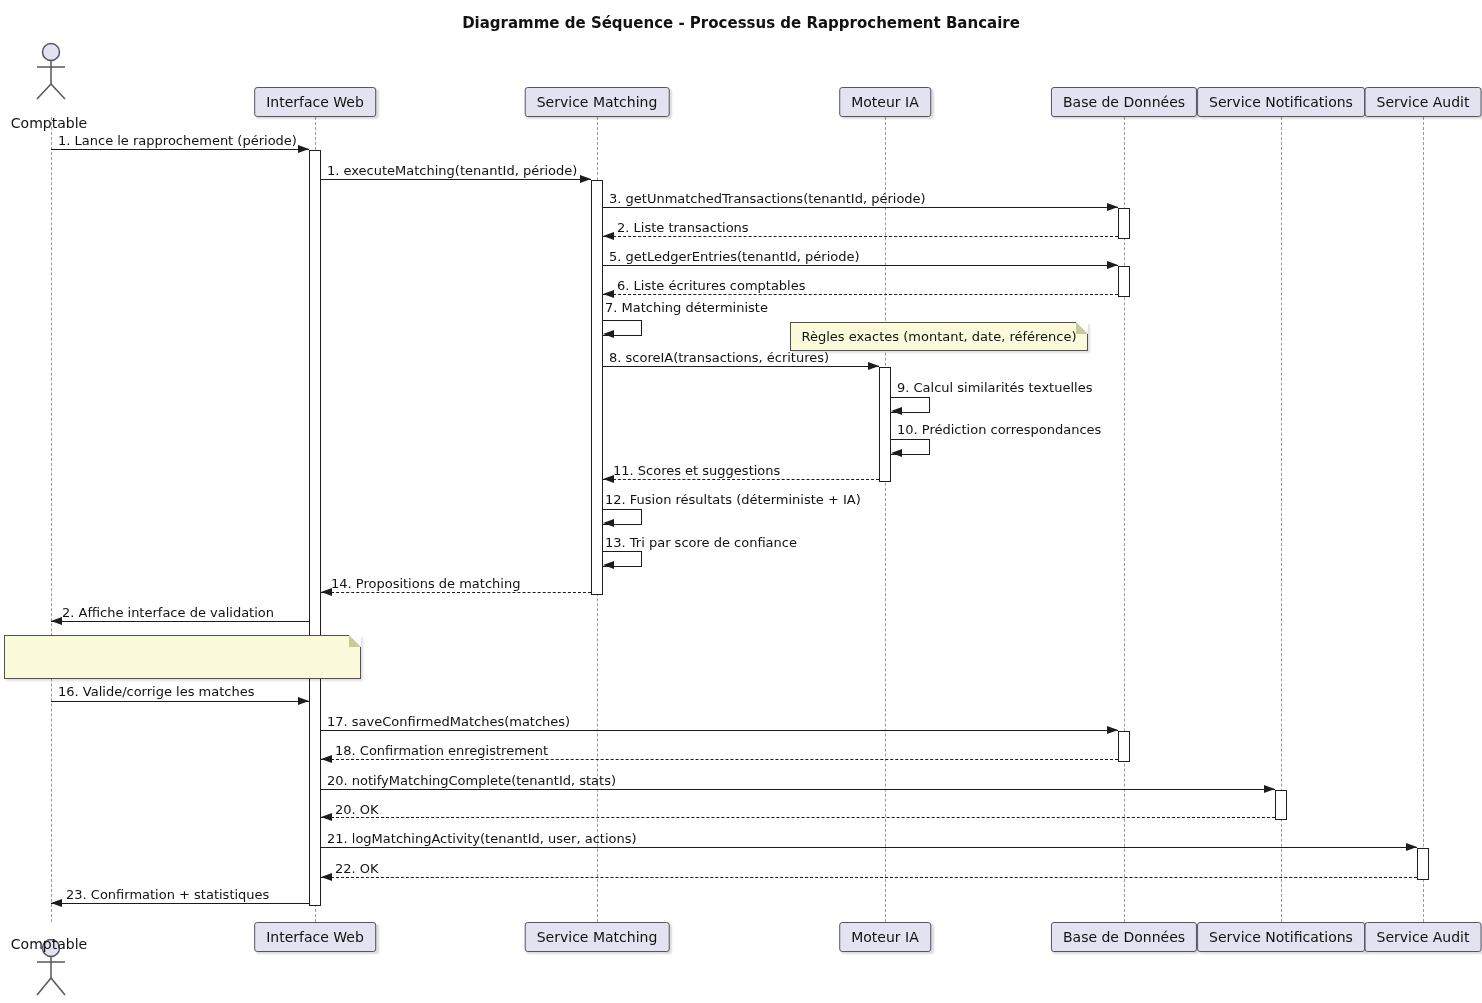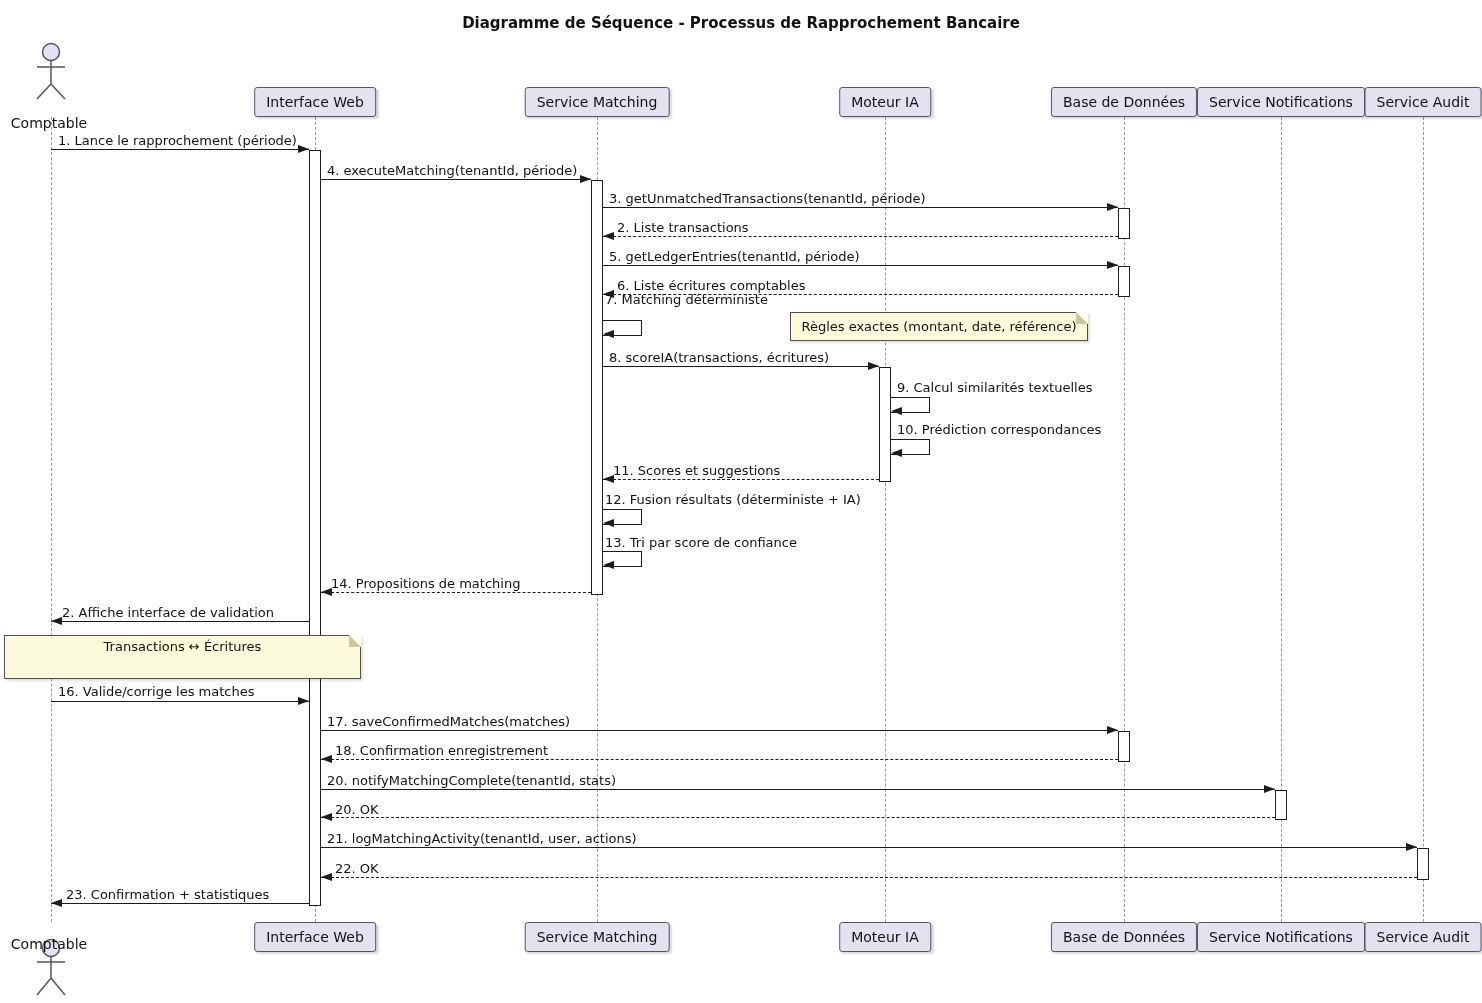--- a/index.html
+++ b/index.html
@@ -28,21 +28,21 @@
   .selfloop{position:absolute;width:38px;height:14px;border:1px solid #1c1c1c;border-left:none;z-index:2;}
   .note{
     position:absolute;background:#FBFBDC;border:1px solid #52524a;
     font-size:13px;text-align:center;z-index:6;box-shadow:2px 2px 2px rgba(0,0,0,.12);
   }
   .note::before{
     content:"";position:absolute;top:-1px;right:-1px;width:0;height:0;border-style:solid;
     border-width:0 12px 12px 0;border-color:#ffffff #ffffff #c9c99a #FBFBDC;
   }
   .note .nline{display:block;line-height:18px;}
-  .note1{width:296px;height:27px;line-height:27px;}
+  .note1{width:296px;height:27px;line-height:27px;margin-top:10px;}
   .note2{width:355px;height:40px;padding-top:2px;box-sizing:content-box;}
   .actorlabel{position:absolute;font-size:14px;white-space:nowrap;transform:translateX(-50%);z-index:4;margin-top:13px;}
   .actorsvg{position:absolute;z-index:1;}
 </style>
 </head>
 <body>
 
 <div id="canvas">
 
   <div class="title">Diagramme de Séquence - Processus de Rapprochement Bancaire</div>
@@ -93,41 +93,41 @@
   <div class="bar" style="left:1118px;top:208px;height:29px"></div>
   <div class="bar" style="left:1118px;top:266px;height:29px"></div>
   <div class="bar" style="left:1118px;top:731px;height:29px"></div>
   <div class="bar" style="left:1275px;top:790px;height:28px"></div>
   <div class="bar" style="left:1417px;top:848px;height:30px"></div>
 
   <div class="mlabel" style="left:58px;top:133px">1. Lance le rapprochement (période)</div>
   <div class="line" style="left:51px;top:149px;width:258px"></div>
   <i class="ah r" style="left:298px;top:145px"></i>
 
-  <div class="mlabel" style="left:327px;top:163px">4. executeMatching(tenantId, période)</div>
+  <div class="mlabel" style="left:327px;top:163px">1. executeMatching(tenantId, période)</div>
   <div class="line" style="left:321px;top:179px;width:270px"></div>
   <i class="ah r" style="left:580px;top:175px"></i>
 
   <div class="mlabel" style="left:609px;top:191px">3. getUnmatchedTransactions(tenantId, période)</div>
   <div class="line" style="left:603px;top:207px;width:515px"></div>
   <i class="ah r" style="left:1107px;top:203px"></i>
 
   <div class="mlabel" style="left:617px;top:220px">2. Liste transactions</div>
   <div class="line dashed" style="left:603px;top:236px;width:515px"></div>
   <i class="ah l" style="left:603px;top:232px"></i>
 
   <div class="mlabel" style="left:609px;top:249px">5. getLedgerEntries(tenantId, période)</div>
   <div class="line" style="left:603px;top:265px;width:515px"></div>
   <i class="ah r" style="left:1107px;top:261px"></i>
 
   <div class="mlabel" style="left:617px;top:278px">6. Liste écritures comptables</div>
   <div class="line dashed" style="left:603px;top:294px;width:515px"></div>
   <i class="ah l" style="left:603px;top:290px"></i>
 
-  <div class="mlabel" style="left:605px;top:292px">7. Matching déterministe</div>
+  <div class="mlabel" style="left:605px;top:300px">7. Matching déterministe</div>
   <div class="selfloop" style="left:603px;top:320px"></div>
   <i class="ah l" style="left:603px;top:330px"></i>
 
   <div class="note note1" style="left:790px;top:312px">Règles exactes (montant, date, référence)</div>
 
   <div class="mlabel" style="left:609px;top:350px">8. scoreIA(transactions, écritures)</div>
   <div class="line" style="left:603px;top:366px;width:276px"></div>
   <i class="ah r" style="left:868px;top:362px"></i>
 
   <div class="mlabel" style="left:897px;top:380px">9. Calcul similarités textuelles</div>
@@ -152,21 +152,20 @@
 
   <div class="mlabel" style="left:331px;top:576px">14. Propositions de matching</div>
   <div class="line dashed" style="left:321px;top:592px;width:270px"></div>
   <i class="ah l" style="left:321px;top:588px"></i>
 
   <div class="mlabel" style="left:62px;top:605px">2. Affiche interface de validation</div>
   <div class="line" style="left:51px;top:621px;width:258px"></div>
   <i class="ah l" style="left:51px;top:617px"></i>
 
   <div class="note note2" style="left:4px;top:635px">
-    <span class="nline">Transactions ↔ Écritures</span>
   </div>
 
   <div class="mlabel" style="left:58px;top:684px">16. Valide/corrige les matches</div>
   <div class="line" style="left:51px;top:701px;width:258px"></div>
   <i class="ah r" style="left:298px;top:697px"></i>
 
   <div class="mlabel" style="left:327px;top:714px">17. saveConfirmedMatches(matches)</div>
   <div class="line" style="left:321px;top:730px;width:797px"></div>
   <i class="ah r" style="left:1107px;top:726px"></i>
 

